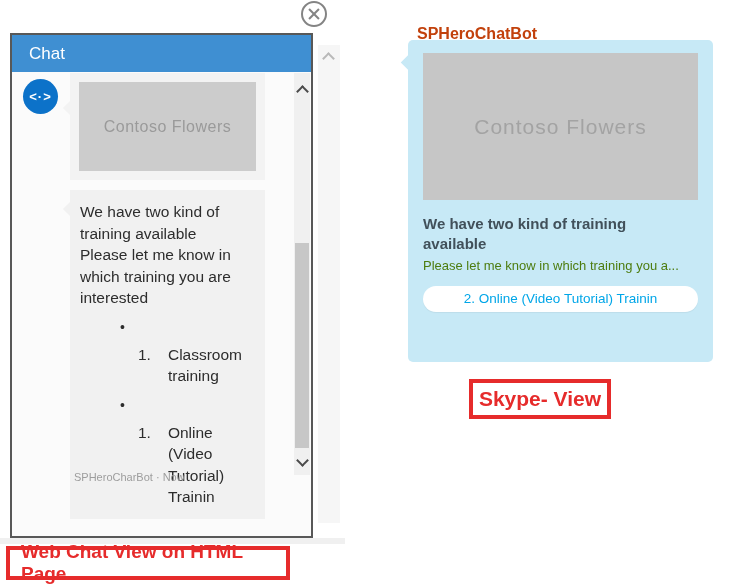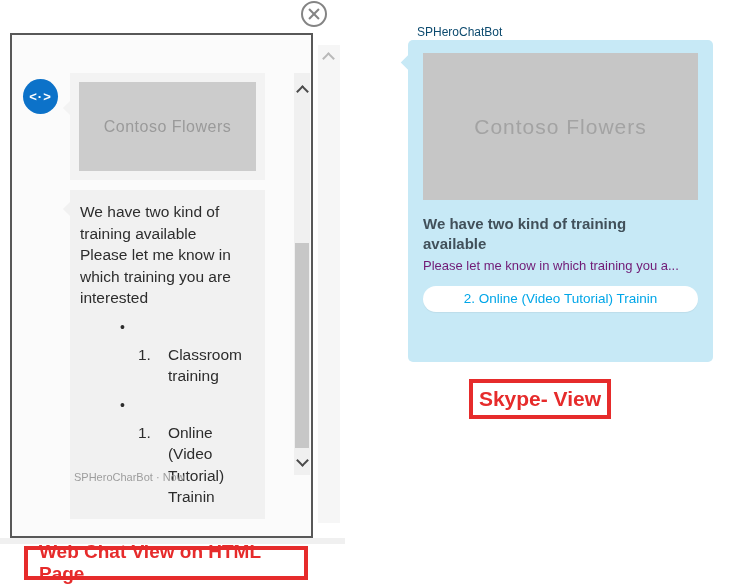--- a/index.html
+++ b/index.html
@@ -55,32 +55,32 @@
   .input-bar { position:absolute; left:4px; top:455px; width:291px; height:42px; background:#fff;
     border:1px solid #d8d8d8; display:flex; align-items:center; padding:0 8px; }
   .input-bar input { flex:1; border:none; outline:none; font-size:15px; color:#444; padding-left:9px;
     font-family:"Liberation Sans","DejaVu Sans",sans-serif; background:transparent; }
   .input-bar input::placeholder { color:#a3a3a3; }
   .icon-btn { background:none; border:none; cursor:pointer; display:flex; align-items:center; }
 
   
   .caption { position:absolute; border:4px solid #e62b2b; color:#e62b2b; font-weight:bold;
     display:flex; align-items:center; background:#fff; }
-  .caption-left { left:24px; top:546px; width:284px; height:34px; font-size:19px; padding-left:11px; }
+  .caption-left { left:6px; top:546px; width:284px; height:34px; font-size:19px; padding-left:11px; }
   .caption-right { left:469px; top:379px; width:142px; height:40px; font-size:21px; justify-content:center; }
 
   
-  .skype-botname { position:absolute; left:417px; top:25px; font-size:12px; font-weight:normal; color:#0c4a6e; }
+  .skype-botname { position:absolute; left:417px; top:25px; font-size:16px; font-weight:bold; color:#c2410c; }
   .skype-bubble { position:absolute; left:408px; top:40px; width:305px; height:322px;
     background:#c7e9f6; border-radius:5px; padding:13px 15px; }
   .skype-tail { position:absolute; left:-5px; top:17px; width:11px; height:11px; background:#c7e9f6; transform:rotate(45deg); }
   .skype-img { width:100%; height:147px; background:#c6c6c6; display:flex; align-items:center; justify-content:center;
     color:#a3a3a3; font-size:21px; letter-spacing:1px; }
   .skype-title { margin-top:14px; width:245px; font-size:15px; font-weight:bold; color:#41505a; line-height:20px; }
-  .skype-subtitle { margin-top:4px; font-size:13px; color:#701a75; }
+  .skype-subtitle { margin-top:4px; font-size:13px; color:#4d7c0f; }
   .pill { display:block; width:100%; height:26px; margin-top:11px; background:#fff; border:none; border-radius:13px;
     color:#00a6e8; font-size:13.5px; line-height:26px; text-align:center; cursor:pointer;
     font-family:"Liberation Sans","DejaVu Sans",sans-serif; box-shadow:0 1px 1px rgba(0,0,0,0.05); }
   .pill:first-of-type { margin-top:13px; }
 
   .bottom-strip { position:absolute; left:0; top:538px; width:345px; height:6px; background:#f0f0f0; }
 </style>
 </head>
 <body>
 
@@ -88,20 +88,23 @@
 
   <button class="close-btn">
     <span class="close-x"></span>
   </button>
 
   <div class="page-scrollbar">
     <span class="chev up"></span>
   </div>
 
   <div class="chat-window">
+    <div class="chat-header">
+      <span>Chat</span>
+    </div>
 
     <div class="avatar">
       <span>&lt;·&gt;</span>
     </div>
 
     <div class="card">
       <div class="card-tail"></div>
       <div class="card-img">
         <span>Contoso Flowers</span>
       </div>

